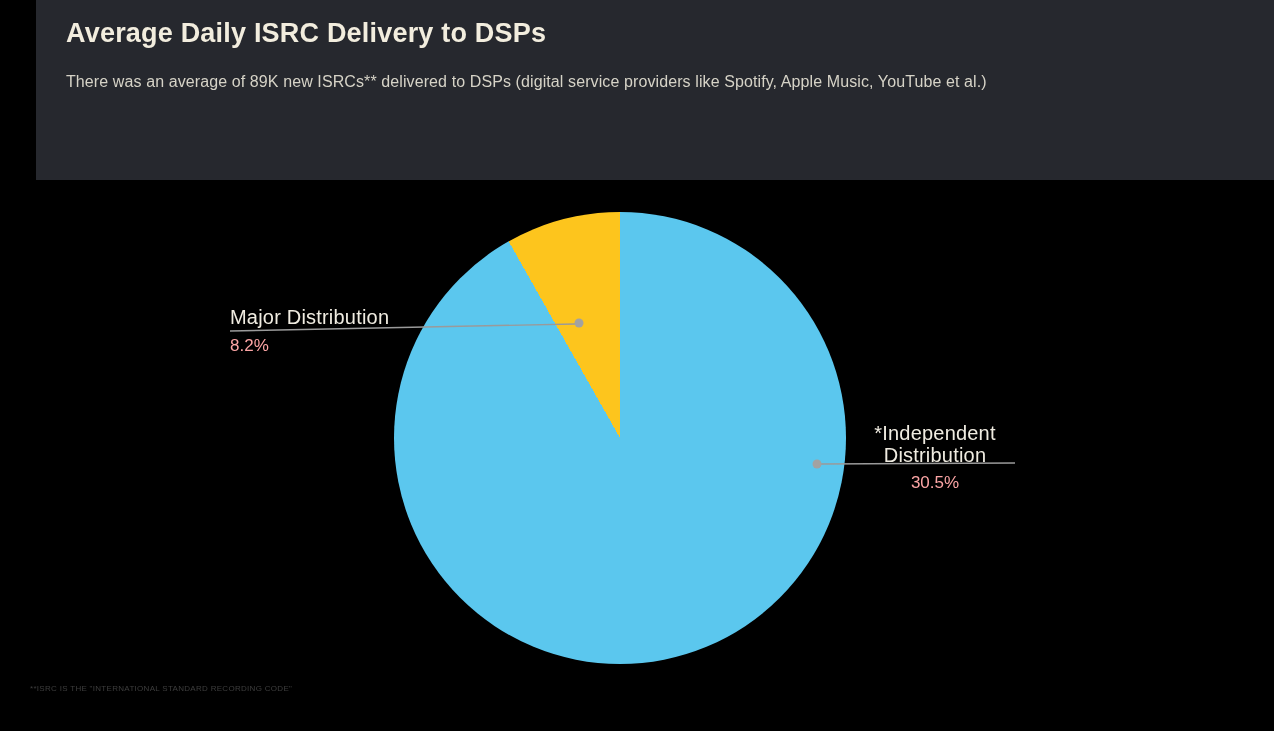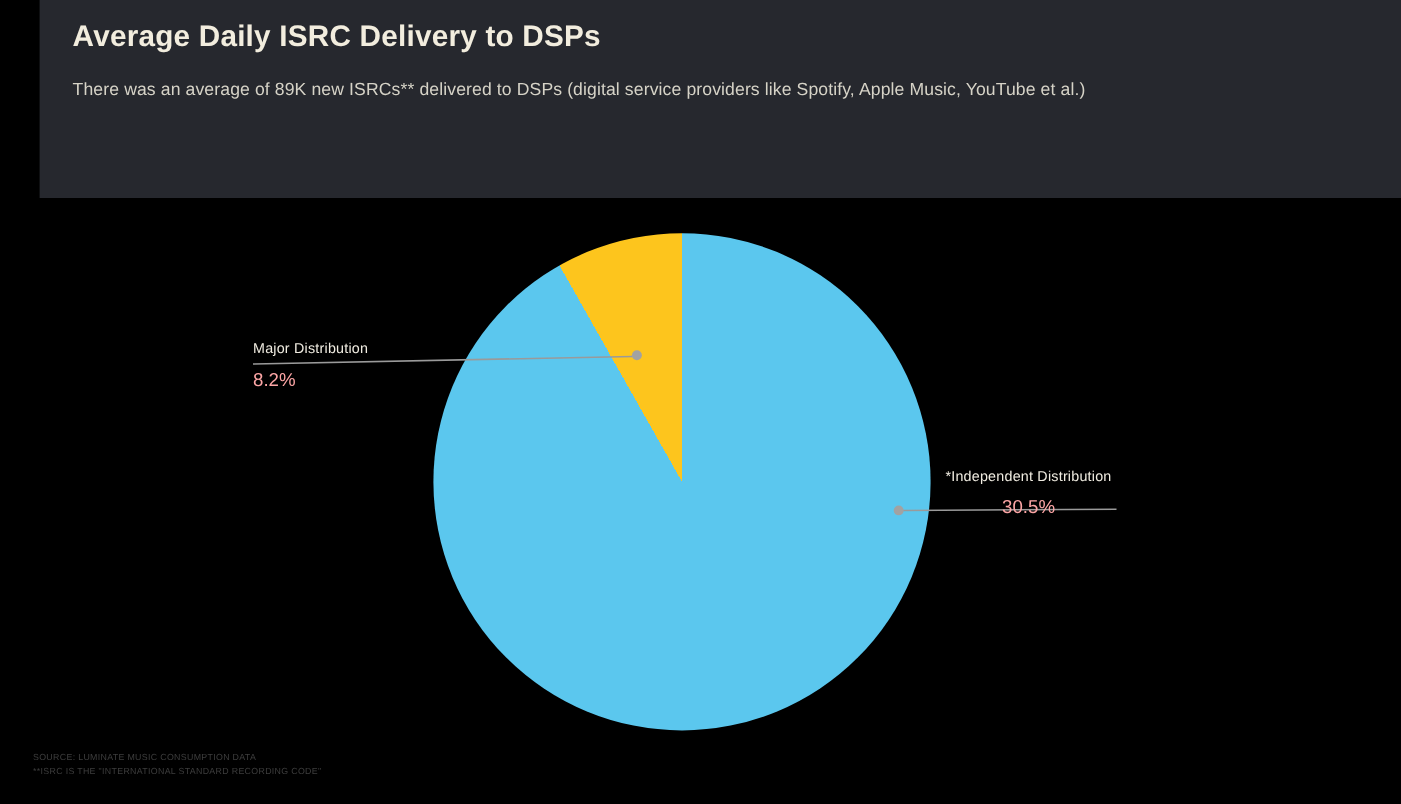--- a/index.html
+++ b/index.html
@@ -52,21 +52,21 @@
   }
   .overlay {
     position: absolute;
     left: 0; top: 0;
     width: 1274px; height: 551px;
     pointer-events: none;
   }
   .callout { position: absolute; }
   .callout .lbl {
     color: #F0ECE1;
-    font-size: 13px;
+    font-size: 20px;
     line-height: 22px;
     letter-spacing: 0.2px;
   }
   .callout .pct {
     color: #fca5a5;
     font-size: 17px;
     line-height: 22px;
   }
   .callout-major { left: 230px; top: 126px; text-align: left; }
   .callout-major .pct { margin-top: 7px; }
@@ -110,18 +110,17 @@
       <div class="lbl">Major Distribution</div>
       <div class="pct">8.2%</div>
     </div>
 
     <div class="callout callout-indep">
       <div class="lbl">*Independent Distribution</div>
       <div class="pct">30.5%</div>
     </div>
 
     <div class="footnotes">
-      <div>SOURCE: LUMINATE MUSIC CONSUMPTION DATA</div>
       <div>**ISRC IS THE "INTERNATIONAL STANDARD RECORDING CODE"</div>
     </div>
 
   </div>
 </div>
 
 </body></html>

